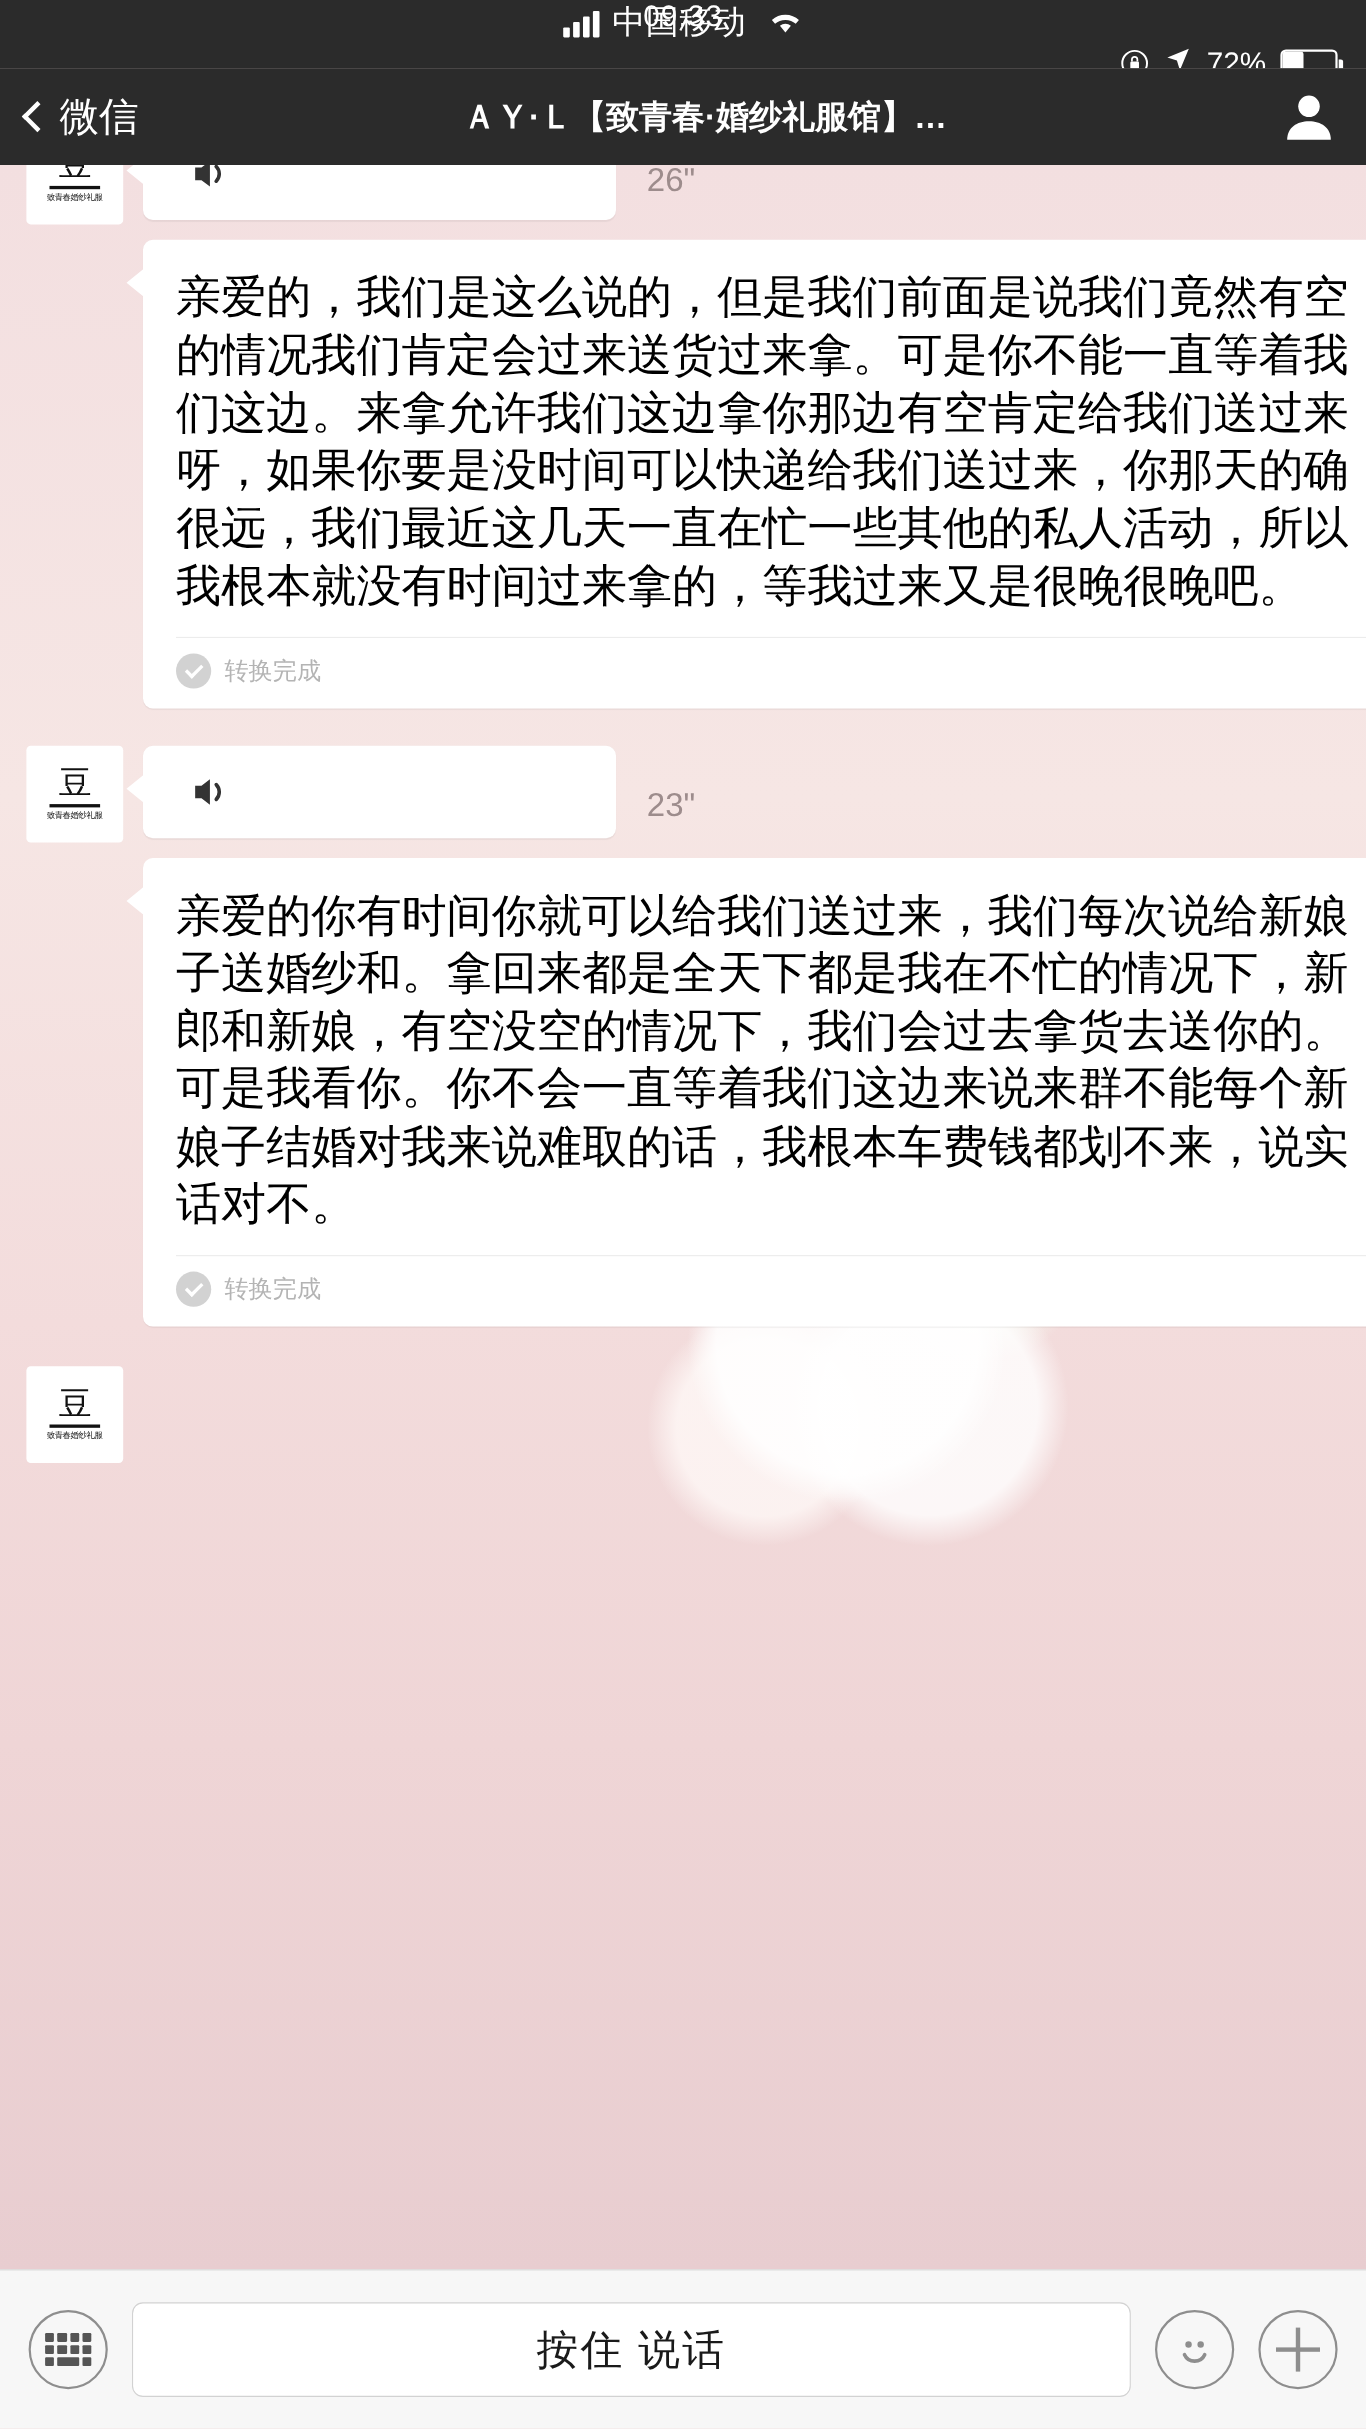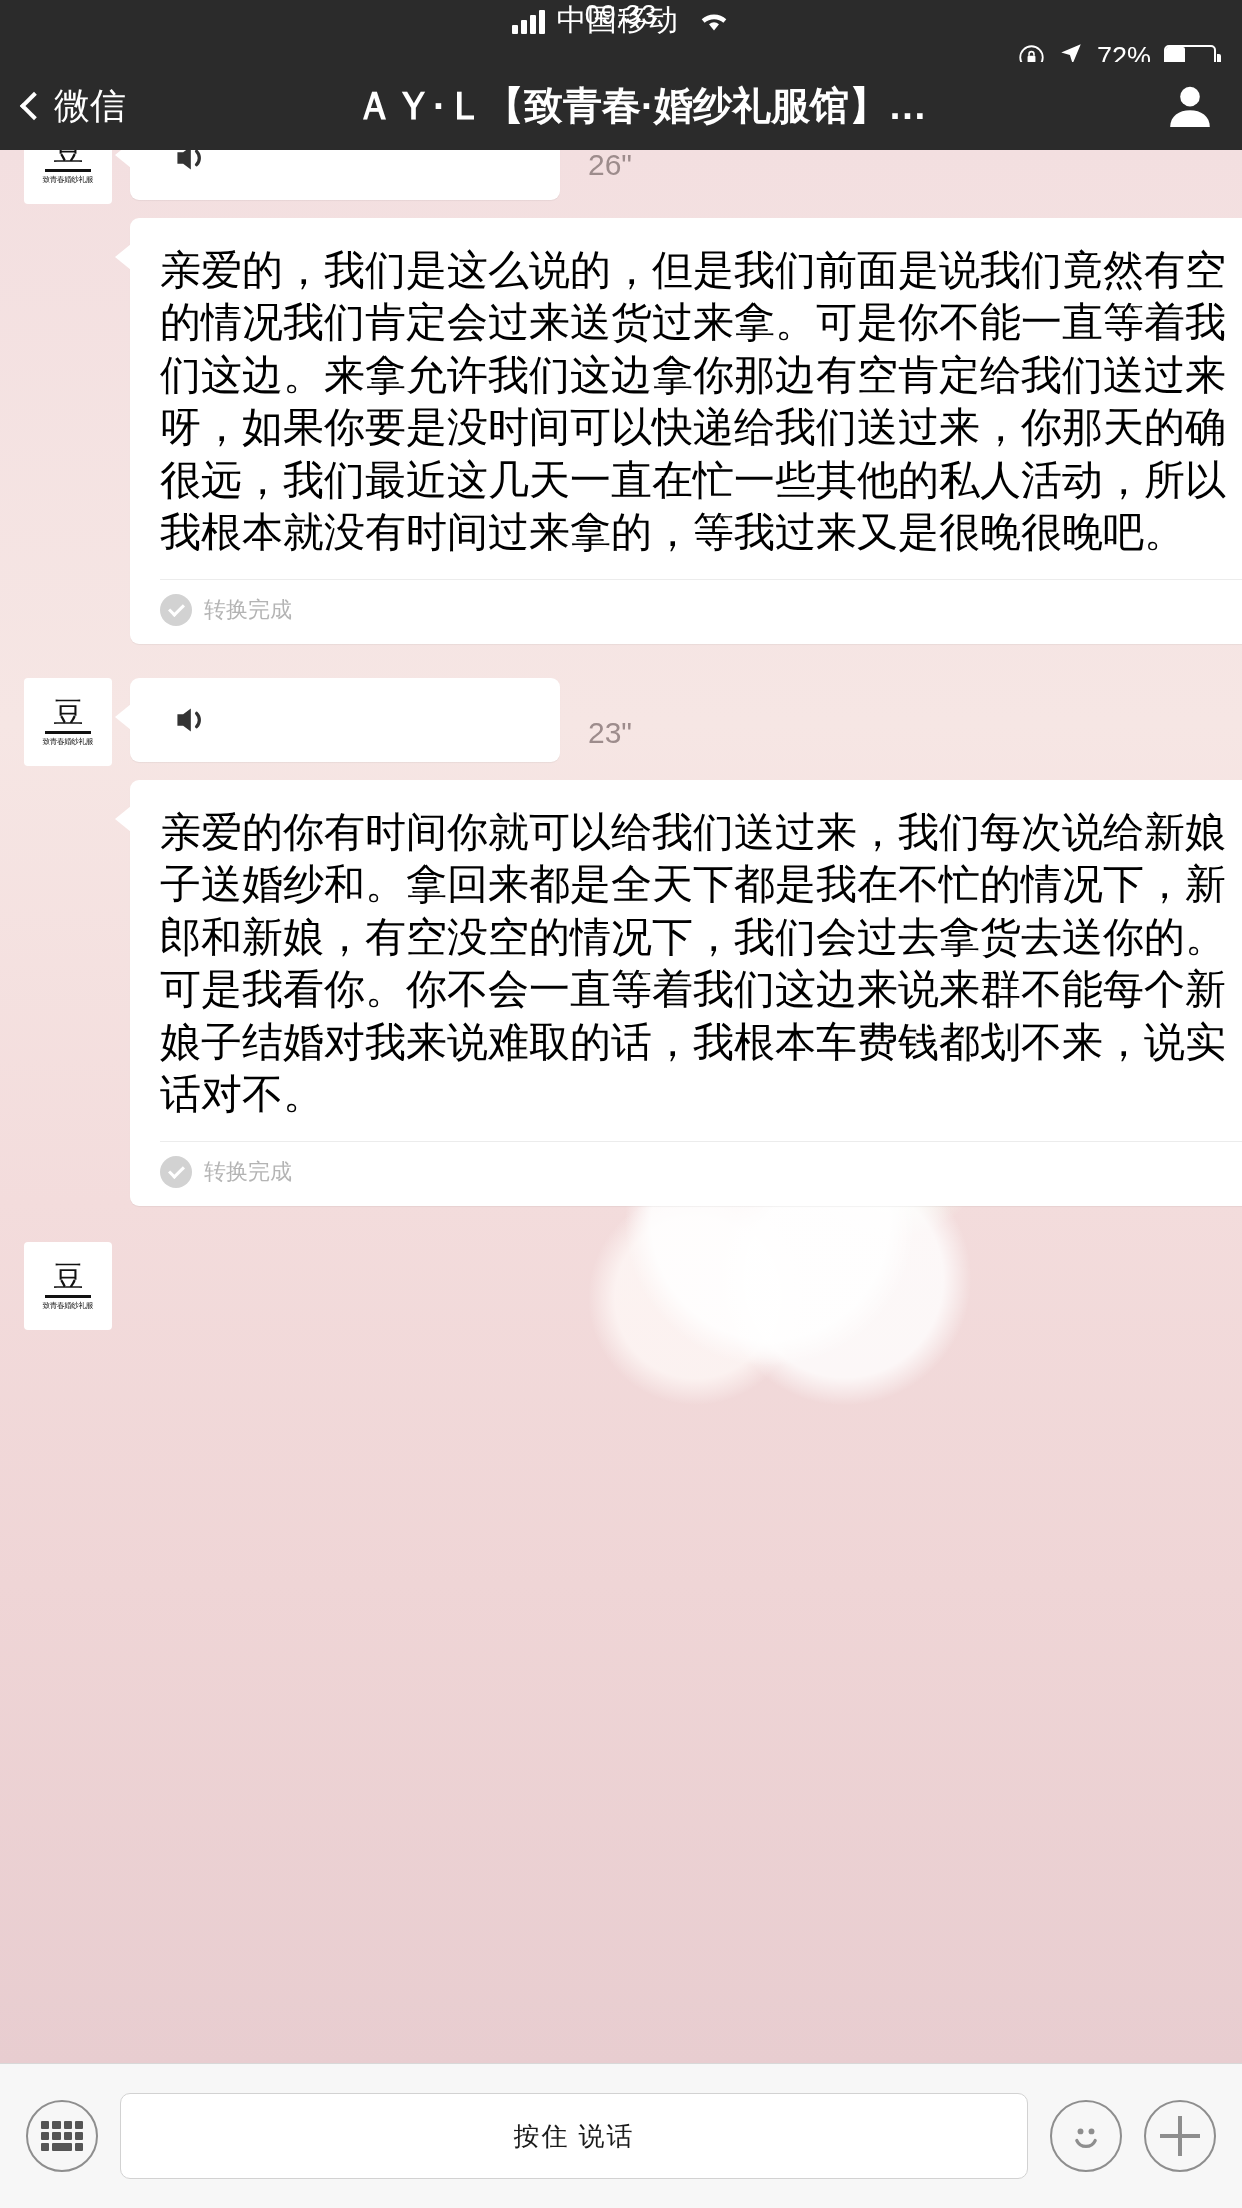--- a/index.html
+++ b/index.html
@@ -72,21 +72,21 @@
   }
   .chev {
     width: 20px; height: 20px;
     border-left: 4px solid #fff; border-bottom: 4px solid #fff;
     transform: rotate(45deg);
     margin-right: 4px;
   }
   .nav-title {
     position: absolute; left: 190px; right: 150px;
     text-align: center;
-    font-size: 39px; font-weight: 600;
+    font-size: 30px; font-weight: 600;
     white-space: nowrap; overflow: hidden; text-overflow: ellipsis;
   }
   .nav-right { margin-left: auto; width: 56px; height: 56px; }
 
   
   .chat {
     position: absolute;
     top: 150px;
     left: 0; right: 0;
     bottom: 145px;
@@ -220,21 +220,21 @@
     background: #f7f7f7;
     flex: 0 0 72px;
   }
   .talk-btn {
     flex: 1;
     height: 86px;
     background: #ffffff;
     border: 1px solid #d2d2d2;
     border-radius: 10px;
     display: flex; align-items: center; justify-content: center;
-    font-size: 26px;
+    font-size: 38px;
     color: #1a1a1a;
     letter-spacing: 2px;
   }
   .kb-grid { width: 42px; height: 30px; display: grid; grid-template-columns: repeat(4,1fr); grid-template-rows: repeat(3,1fr); gap: 3px; }
   .kb-grid i { background: #555; border-radius: 1px; display: block; }
   .kb-grid i.wide { grid-column: span 2; }
   .plus-h, .plus-v { background: #8e8e8e; position: absolute; }
   .plus-wrap { position: relative; width: 40px; height: 40px; }
   .plus-h { left: 0; top: 18px; width: 40px; height: 4px; }
   .plus-v { top: 0; left: 18px; height: 40px; width: 4px; }

